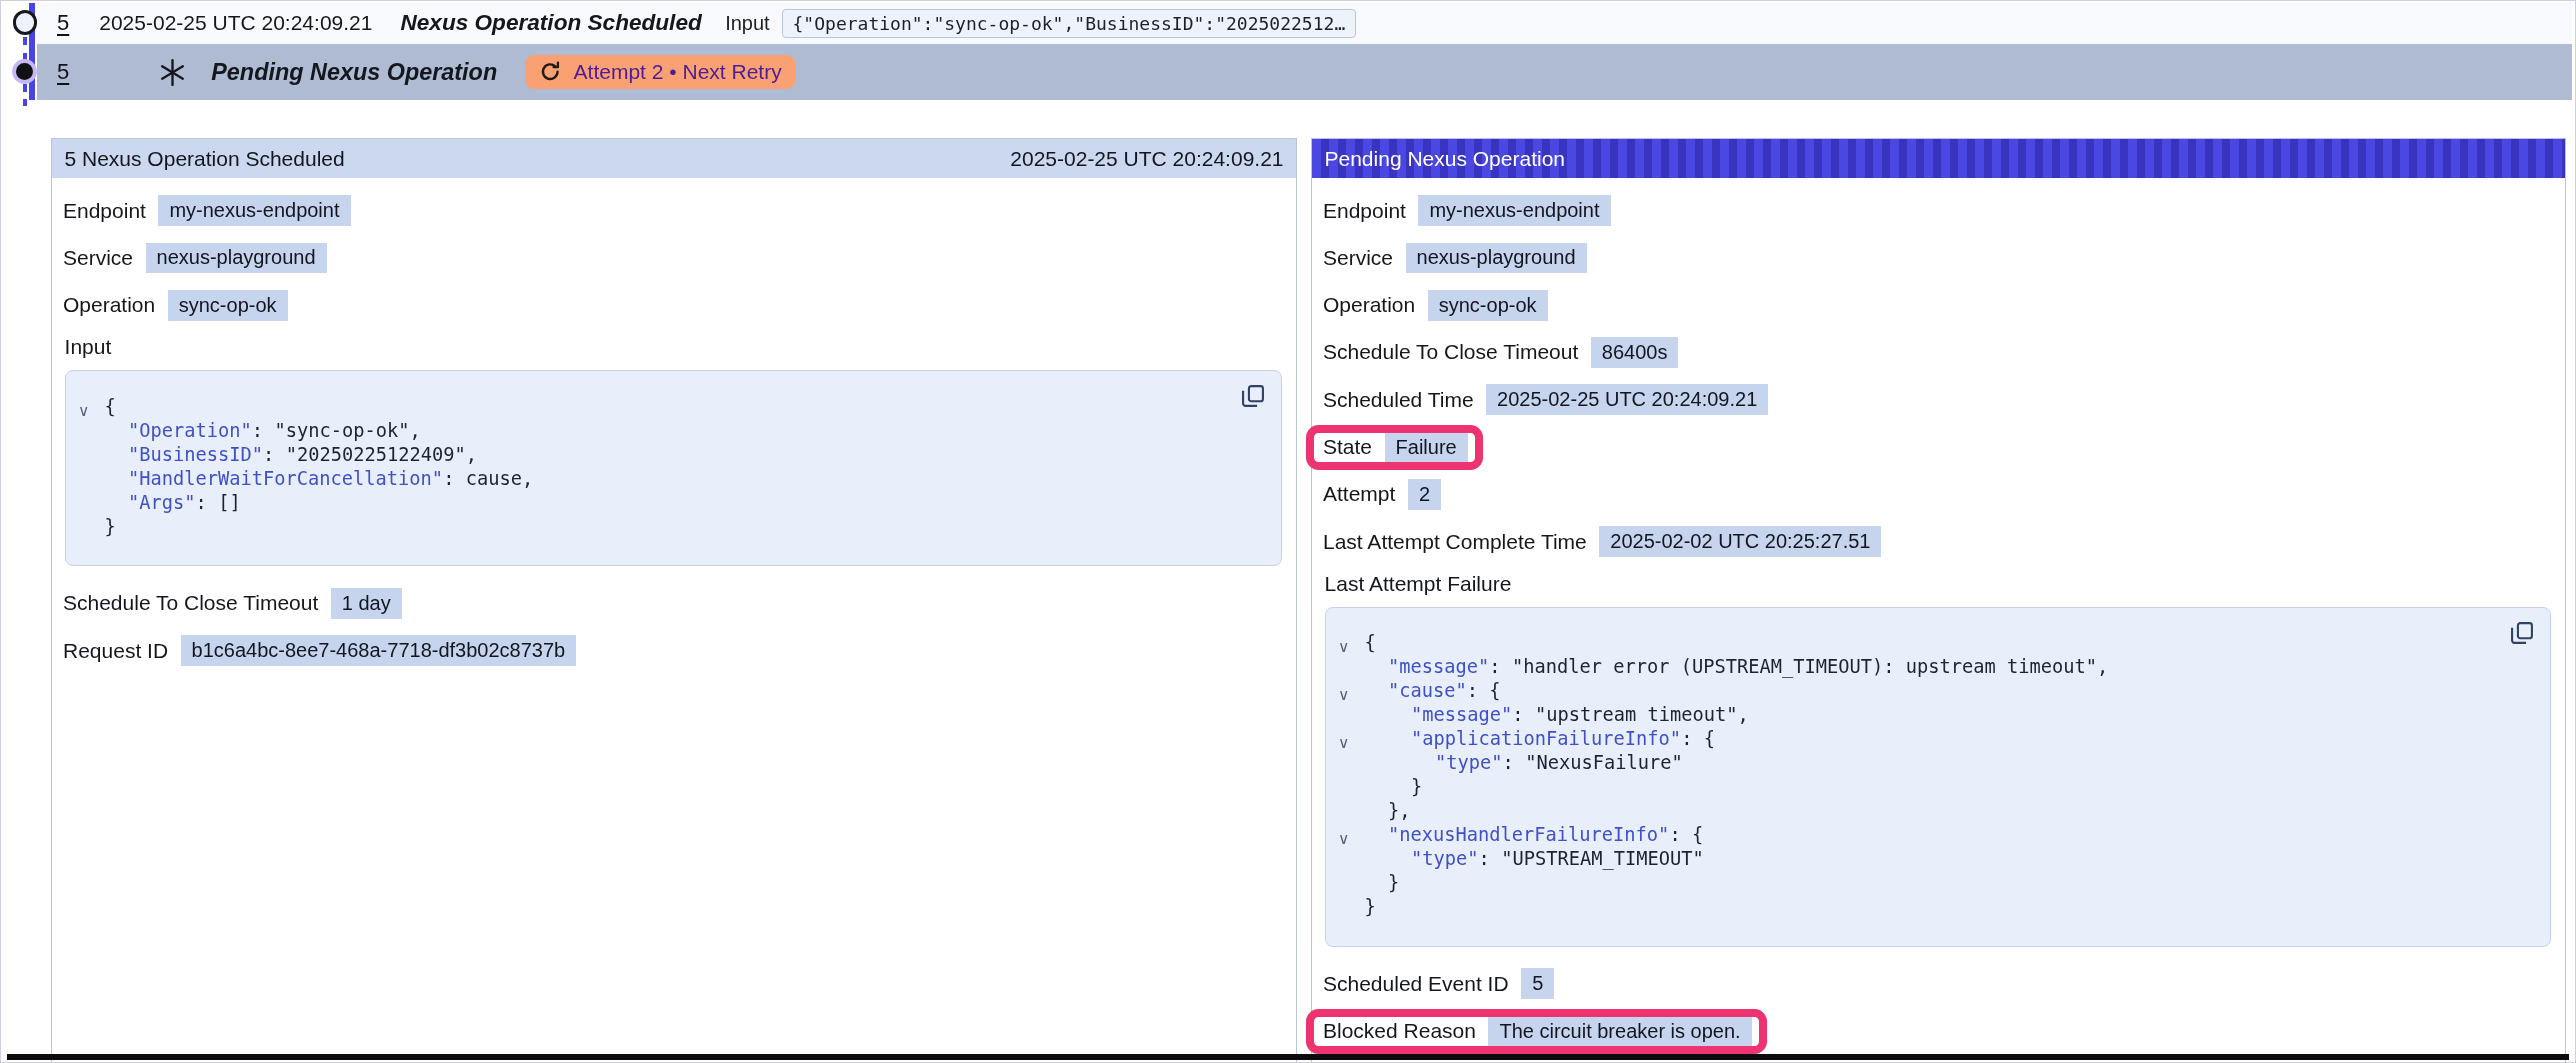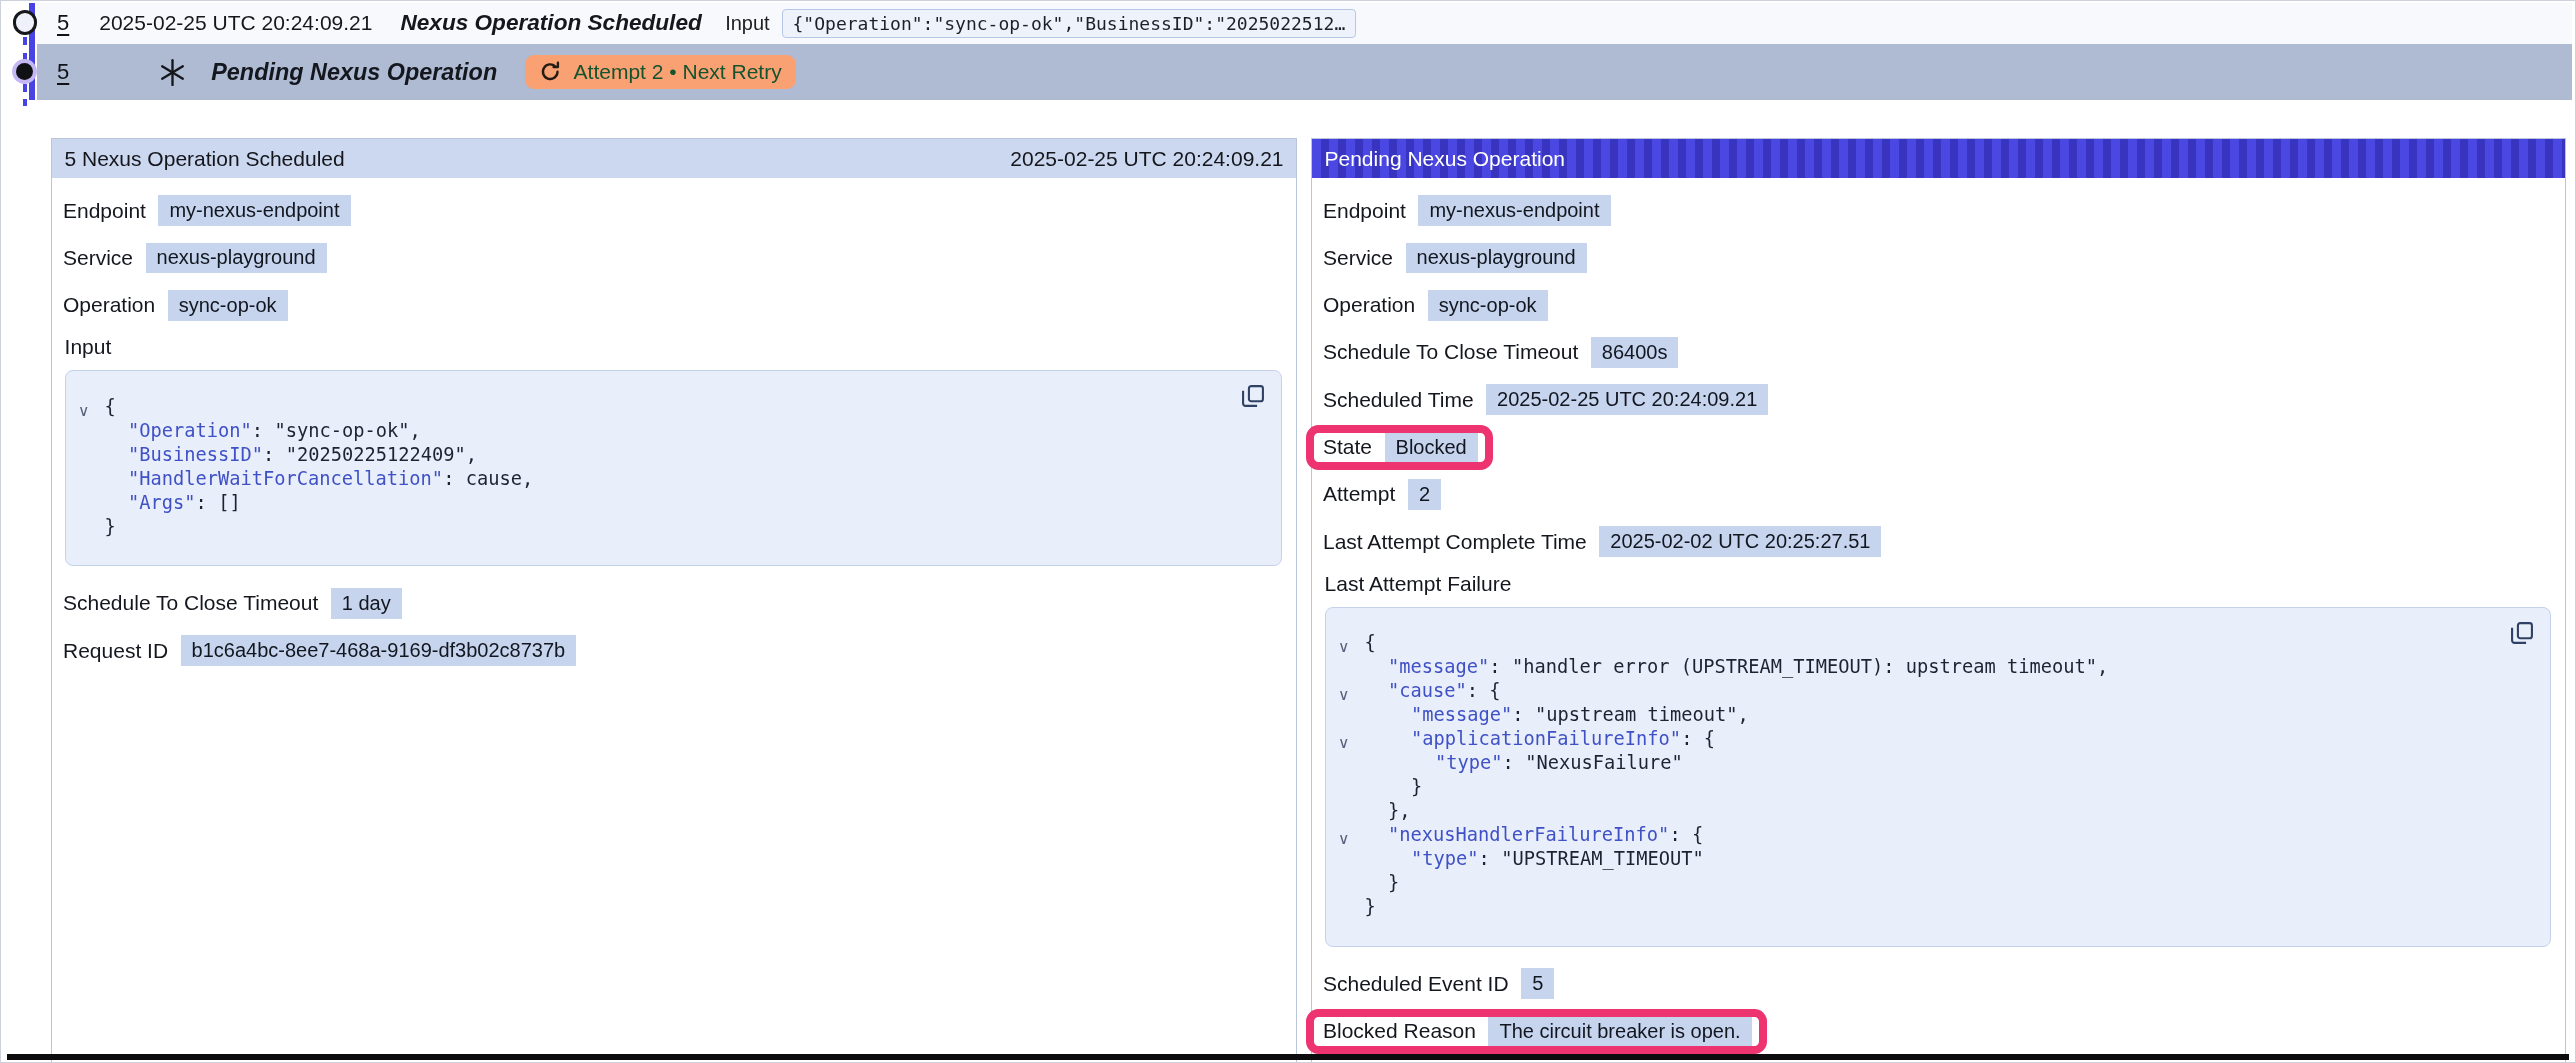--- a/index.html
+++ b/index.html
@@ -28,21 +28,21 @@
   .evt-id{font-size:22px;text-decoration:underline;text-underline-offset:3.9px;color:#101216;}
   .ts{font-size:21px;margin-left:30px;white-space:nowrap;}
   .row-title{font-size:22.6px;font-weight:700;margin-left:28px;white-space:nowrap;font-style:italic;}
   .inp-label{font-size:20px;margin-left:23.4px;color:#1b1e24;}
   .inp-badge{margin-left:12.5px;font-family:"DejaVu Sans Mono","Liberation Mono",monospace;
     font-size:18px;background:#eef2fb;border:1.6px solid #b7c5e6;border-radius:3.9px;
     padding:3.1px 9.4px;white-space:nowrap;overflow:hidden;max-width:577px;color:#1c2128;}
   .row-pending .row-title{font-size:23.4px;margin-left:22px;}
   .star{width:33px;height:33px;margin-left:87px;flex:0 0 auto;}
   .retry-badge{margin-left:28px;display:flex;align-items:center;gap:11px;background:var(--orange);
-    border-radius:9px;padding:4.7px 14px;font-size:21px;font-weight:500;color:#14532d;}
+    border-radius:9px;padding:4.7px 14px;font-size:21px;font-weight:500;color:#4c1d95;}
   .retry-badge svg{width:23.4px;height:23.4px;}
 
   
   .panel{position:absolute;top:105px;height:949px;background:#fff;box-sizing:border-box;
     border:1.6px solid #b9c5da;margin-top:32px;}
   .panel-left{left:50px;width:1246px;}
   .panel-right{left:1310px;width:1255px;}
   .panel-hdr{height:39px;display:flex;align-items:center;justify-content:space-between;
     padding:0 12.5px;font-size:21px;font-weight:500;background:var(--hdrbg);color:#14161b;}
   .panel-hdr.striped{background:repeating-linear-gradient(to right,
@@ -146,21 +146,21 @@
           <div class="code-line"><span style="margin-left: 50px;"><span class="tok-k">"Args"</span><span class="tok-p">: </span><span class="tok-p">[]</span></span></div>
           <div class="code-line"><span style="margin-left: 26.5px;"><span class="tok-p">}</span></span></div>
         </div>
       <div>
           <div class="field-row">
             <span class="f-label">Schedule To Close Timeout</span>
             <span class="f-badge">1 day</span>
           </div>
           <div class="field-row">
             <span class="f-label">Request ID</span>
-            <span class="f-badge">b1c6a4bc-8ee7-468a-9169-df3b02c8737b</span>
+            <span class="f-badge">b1c6a4bc-8ee7-468a-7718-df3b02c8737b</span>
           </div>
         </div>
     </div>
   </section>
 
   <section class="panel panel-right">
     <div class="panel-hdr striped">
       <span>Pending Nexus Operation</span>
     </div>
     <div class="panel-body">
@@ -180,21 +180,21 @@
           <div class="field-row">
             <span class="f-label">Schedule To Close Timeout</span>
             <span class="f-badge">86400s</span>
           </div>
           <div class="field-row">
             <span class="f-label">Scheduled Time</span>
             <span class="f-badge">2025-02-25 UTC 20:24:09.21</span>
           </div>
           <div class="field-row annotated">
             <span class="f-label">State</span>
-            <span class="f-badge">Blocked</span>
+            <span class="f-badge">Failure</span>
           </div>
           <div class="field-row">
             <span class="f-label">Attempt</span>
             <span class="f-badge">2</span>
           </div>
           <div class="field-row">
             <span class="f-label">Last Attempt Complete Time</span>
             <span class="f-badge">2025-02-02 UTC 20:25:27.51</span>
           </div>
         </div>

